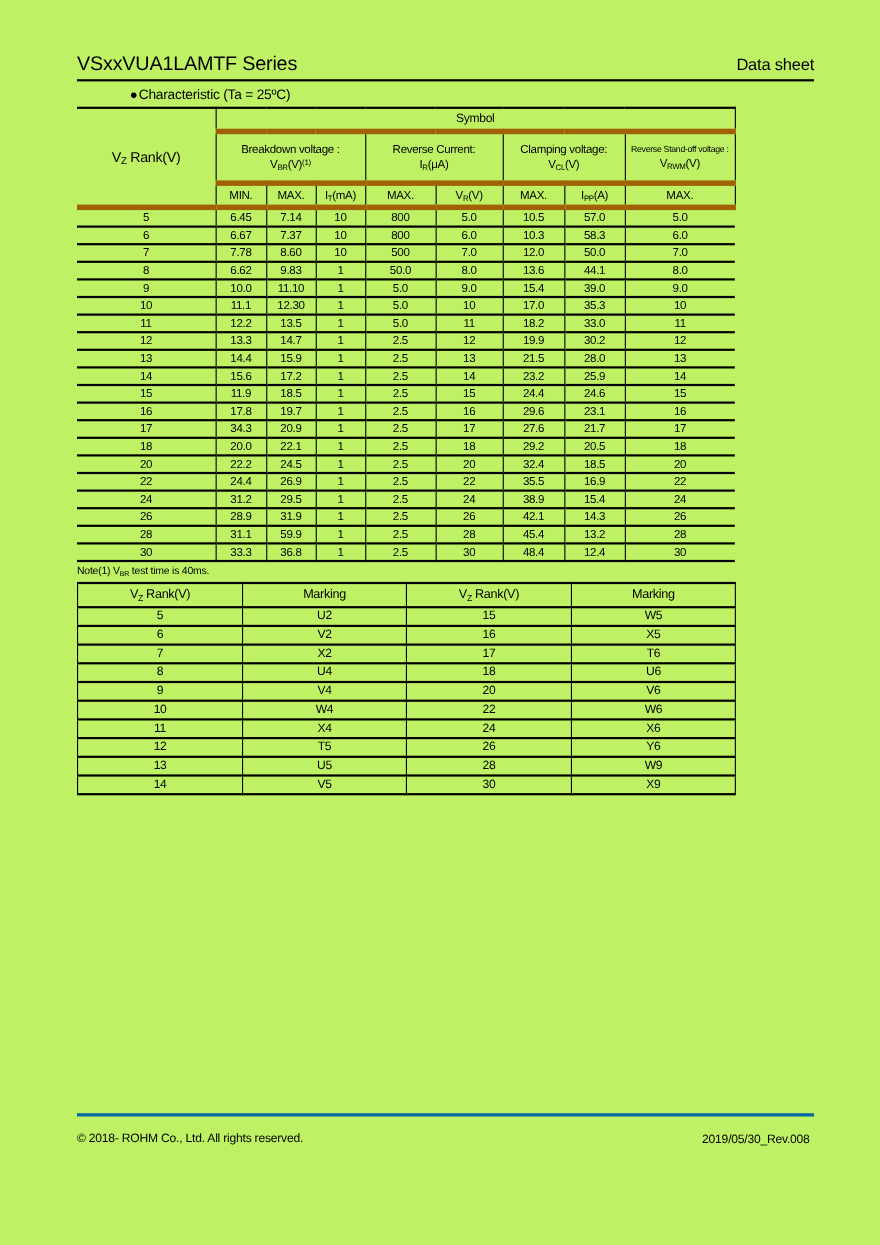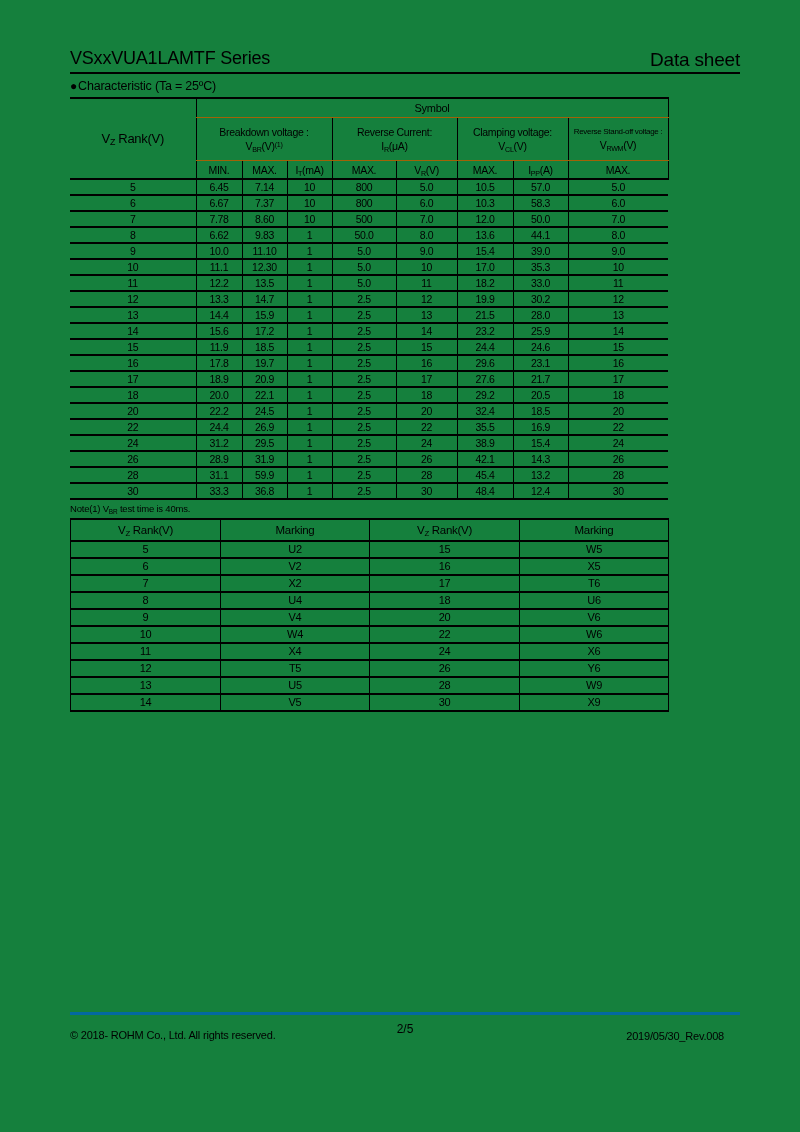--- a/index.html
+++ b/index.html
@@ -1,45 +1,45 @@
 <!DOCTYPE html>
 <html><head>
 <meta charset="utf-8">
 <style>
   html,body { margin:0; padding:0; background:#e8e8e8; }
   .page {
     position:relative; width:800px; height:1132px; margin:0 auto;
-    background:#15803d; font-family:"Liberation Sans", sans-serif; color:#000;
+    background:#bef264; font-family:"Liberation Sans", sans-serif; color:#000;
     overflow:hidden;
   }
   .content { position:absolute; left:70px; top:0; width:670px; }
 
   
   .header-row {
     display:flex; justify-content:space-between; align-items:flex-end;
     padding-top:48px; padding-bottom:4px; border-bottom:2px solid #000;
   }
   .page-title { font-size:18px; line-height:20px; letter-spacing:-0.2px; }
-  .doc-type   { font-size:19px; line-height:17px; letter-spacing:-0.2px; }
-
-  
-  .section-heading { margin-top:4px; font-size:12.5px; line-height:17px; letter-spacing:-0.2px; }
+  .doc-type   { font-size:15px; line-height:17px; letter-spacing:-0.2px; }
+
+  
+  .section-heading { margin-top:4px; font-size:12.5px; line-height:17px; letter-spacing:-0.2px;margin-left:48px; }
   .bullet { font-size:12px; margin-right:1px; }
   .mk-heading { margin-top:60px; }
 
   
   table { border-collapse:collapse; table-layout:fixed; letter-spacing:-0.3px; }
   th, td { padding:0; text-align:center; font-weight:normal; vertical-align:middle; }
   sub.sb { font-size:0.68em; vertical-align:-0.25em; line-height:0; }
   sup.sp { font-size:0.68em; vertical-align:0.45em; line-height:0; }
 
   
   .char-table { width:598px; margin-top:2px; font-size:10.5px;
                 border-top:2px solid #000; border-bottom:2px solid #000; }
-  .char-table thead th { border-left:1px solid #000; border-bottom:1px solid #a16207; }
+  .char-table thead th { border-left:1px solid #000; border-bottom:5px solid #a16207; }
   .char-table thead th.vz-cell { border-left:none; font-size:13px; }
   .char-table thead th.edge-r { border-right:1px solid #000; }
   .char-table thead th.symbol-cell { height:18px; font-size:11px; }
   .char-table thead tr.grp-row th { height:42px; }
   .char-table thead tr.sub-row th { height:17px; }
   .grp .g1 { line-height:14px; }
   .grp .g2 { line-height:15px; }
   .grp .g1.tiny { font-size:8px; line-height:12px; }
   .char-table tbody td { height:14px; line-height:14px;
                          border-top:2px solid #000; border-left:1px solid #000; }
@@ -55,21 +55,21 @@
   .mk-table th:first-child, .mk-table td:first-child { border-left:none; }
   .mk-table thead th { height:20px; font-size:11.5px; }
   .mk-table tbody td { height:15px; line-height:15px; border-top:2px solid #000; }
 
   
   .footer { position:absolute; left:70px; top:1012px; width:670px;
             border-top:3px solid #0369a1; }
   .footer-inner { position:relative; height:40px; }
   .footer-copy { position:absolute; left:0; top:14px; font-size:11px; letter-spacing:-0.2px; }
   .footer-page { position:absolute; left:0; right:0; top:7px; text-align:center; font-size:12px; }
-  .footer-rev  { position:absolute; right:16px; top:15px; font-size:11px; letter-spacing:-0.2px; }
+  .footer-rev  { position:absolute; right:4px; top:15px; font-size:11px; letter-spacing:-0.2px; }
 </style>
 </head>
 <body>
 
 <div class="page">
   <div class="content">
 
     <div class="header-row">
       <div class="page-title">VSxxVUA1LAMTF Series</div>
       <div class="doc-type">Data sheet</div>
@@ -251,21 +251,21 @@
             <td>19.7</td>
             <td>1</td>
             <td>2.5</td>
             <td>16</td>
             <td>29.6</td>
             <td>23.1</td>
             <td>16</td>
           </tr>
           <tr>
             <td>17</td>
-            <td>18.9</td>
+            <td>34.3</td>
             <td>20.9</td>
             <td>1</td>
             <td>2.5</td>
             <td>17</td>
             <td>27.6</td>
             <td>21.7</td>
             <td>17</td>
           </tr>
           <tr>
             <td>18</td>
@@ -426,17 +426,16 @@
             <td>30</td>
             <td>X9</td>
           </tr>
         </tbody>
     </table>
   </div>
 
   <div class="footer">
     <div class="footer-inner">
       <div class="footer-copy">© 2018- ROHM Co., Ltd. All rights reserved.</div>
-      <div class="footer-page">2/5</div>
       <div class="footer-rev">2019/05/30_Rev.008</div>
     </div>
   </div>
 </div>
 
 </body></html>

